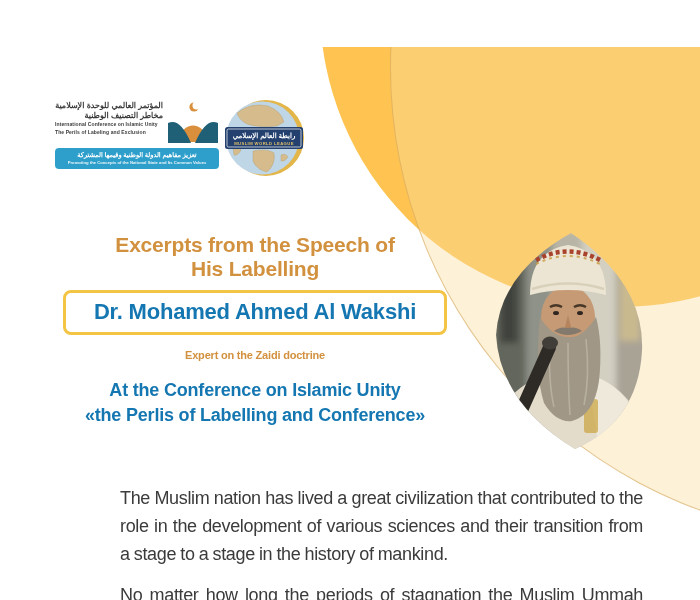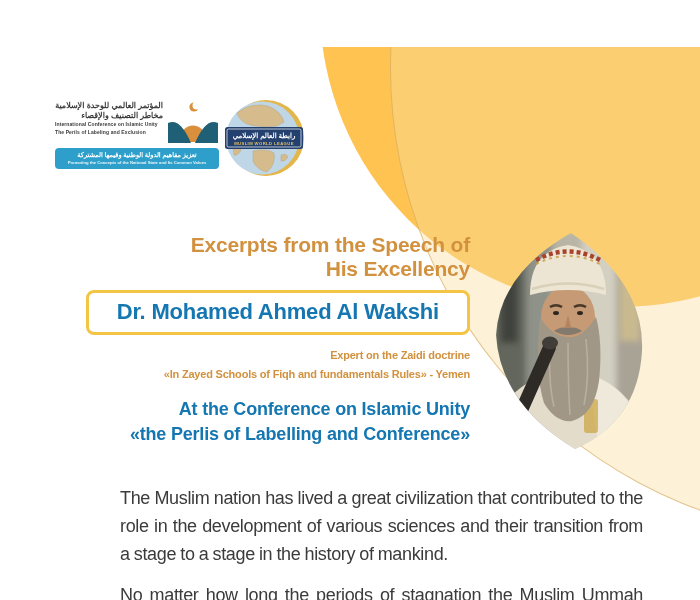--- a/index.html
+++ b/index.html
@@ -23,21 +23,21 @@
   .conf-icon{width:52px;height:44px;margin-left:4px;}
   .conf-banner{margin-top:3px;background:#2E9FCB;border-radius:4px;padding:3px 4px 3px;
     text-align:center;color:#fff;}
   .conf-banner .b-ar{font-size:6.5px;line-height:8px;font-weight:bold;direction:rtl;}
   .conf-banner .b-en{font-size:4.2px;line-height:5.5px;font-weight:bold;opacity:.9;margin-top:1px;}
 
   
   .mwl-logo{position:absolute;left:223px;top:48px;}
 
   
-  .head-col{position:absolute;left:40px;top:186px;width:430px;text-align:right;}
+  .head-col{position:absolute;left:40px;top:186px;width:430px;text-align:center;}
   .kicker{font-size:21px;line-height:24px;font-weight:bold;color:#D2913E;letter-spacing:-.2px;}
   .name-box{display:inline-block;margin-top:9px;background:#ffffff;border:3px solid #F4C445;
     border-radius:8px;padding:6px 28px 7px;font-size:22px;font-weight:bold;color:#1577B2;
     letter-spacing:-.2px;}
   .subtitle{margin-top:11px;font-size:11px;line-height:19px;font-weight:600;color:#D2913E;letter-spacing:-.2px;}
   .event{margin-top:13px;font-size:18px;line-height:25px;font-weight:bold;color:#1577B2;letter-spacing:-.2px;}
 
   
   .portrait{position:absolute;left:492px;top:184px;}
 
@@ -53,21 +53,21 @@
 
 <div class="canvas">
 
   <div class="circle-solid"></div>
   <div class="circle-pale"></div>
 
   <div class="conf-logo">
     <div class="conf-row">
       <div class="conf-text">
         <div class="conf-ar">المؤتمر العالمي للوحدة الإسلامية</div>
-        <div class="conf-ar">مخاطر التصنيف والإقصاء</div>
+        <div class="conf-ar">مخاطر التصنيف الوطنية</div>
         <div class="conf-en">International Conference on Islamic Unity</div>
         <div class="conf-en">The Perils of Labeling and Exclusion</div>
       </div>
       <svg class="conf-icon" viewBox="0 0 52 44">
 
         <circle cx="27" cy="6" r="4.6" fill="#D98F3C"></circle>
         <circle cx="29.5" cy="4.5" r="4" fill="#ffffff"></circle>
 
         <path d="M7,41 Q26,8 45,41 Z" fill="#D98F3C"></path>
 
@@ -94,28 +94,27 @@
       <rect x="2" y="32" width="78" height="22" rx="2.5" fill="#23406E"></rect>
       <rect x="4" y="34" width="74" height="18" rx="1.5" fill="none" stroke="#ffffff" stroke-width="0.7"></rect>
       <text x="41" y="42.5" text-anchor="middle" font-size="7" fill="#ffffff" font-weight="bold">رابطة العالم الإسلامي</text>
       <text x="41" y="50" text-anchor="middle" font-size="4.2" fill="#E0C06A" font-weight="bold" letter-spacing="0.4">MUSLIM WORLD LEAGUE</text>
     </g>
   </svg>
 
   <div class="head-col">
     <div class="kicker">
       <div>Excerpts from the Speech of</div>
-      <div>His Excellency</div>
+      <div>His Labelling</div>
     </div>
     <div>
       <span class="name-box">Dr. Mohamed Ahmed Al Wakshi</span>
     </div>
     <div class="subtitle">
       <div>Expert on the Zaidi doctrine</div>
-      <div>«In Zayed Schools of Fiqh and fundamentals Rules» - Yemen</div>
     </div>
     <div class="event">
       <div>At the Conference on Islamic Unity</div>
       <div>«the Perlis of Labelling and Conference»</div>
     </div>
   </div>
 
   <svg class="portrait" width="158" height="220" viewBox="0 0 158 220">
     <defs>
       <clipPath id="leafClip">

